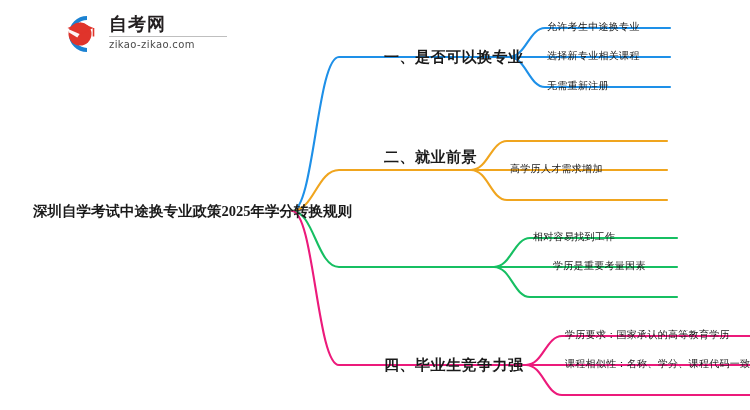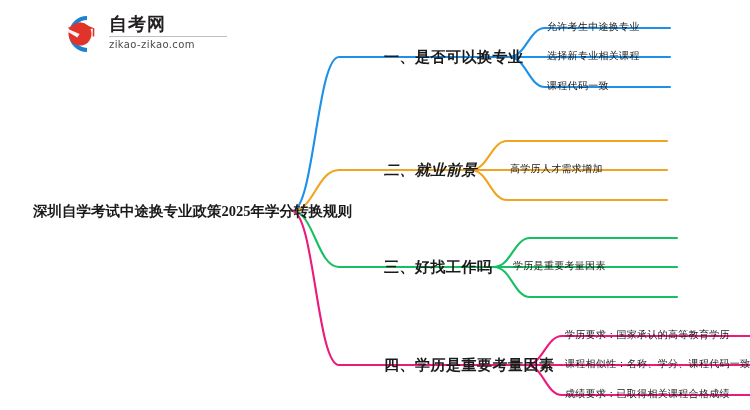--- a/index.html
+++ b/index.html
@@ -150,26 +150,25 @@
         <path d="M497 365 C 514 365, 517 395, 533 395 L 746 395"></path>
       </g>
     </g>
   </svg>
 
   <div id="root-node" class="node">深圳自学考试中途换专业政策2025年学分转换规则</div>
 
   <div class="node branch-node" style="left:355px; top:48px;">一、是否可以换专业</div>
   <div class="node leaf-node" style="left:518px; top:20px;">允许考生中途换专业</div>
   <div class="node leaf-node" style="left:518px; top:49px;">选择新专业相关课程</div>
-  <div class="node leaf-node" style="left:518px; top:79px;">课程代码一致</div>
+  <div class="node leaf-node" style="left:518px; top:79px;">无需重新注册</div>
 
-  <div class="node branch-node" style="left:355px; top:161px;font-style:italic;">二、就业前景</div>
+  <div class="node branch-node" style="left:355px; top:148px;">二、就业前景</div>
   <div class="node leaf-node" style="left:481px; top:162px;">高学历人才需求增加</div>
 
-  <div class="node branch-node" style="left:355px; top:258px;">三、好找工作吗</div>
-  <div class="node leaf-node" style="left:484px; top:259px;">学历是重要考量因素</div>
+  <div class="node leaf-node" style="left:504px; top:230px;">相对容易找到工作</div>
+  <div class="node leaf-node" style="left:524px; top:259px;">学历是重要考量因素</div>
 
-  <div class="node branch-node" style="left:355px; top:356px;">四、学历是重要考量因素</div>
+  <div class="node branch-node" style="left:355px; top:356px;">四、毕业生竞争力强</div>
   <div class="node leaf-node" style="left:536px; top:328px;">学历要求：国家承认的高等教育学历</div>
   <div class="node leaf-node" style="left:536px; top:357px;">课程相似性：名称、学分、课程代码一致</div>
-  <div class="node leaf-node" style="left:536px; top:387px;">成绩要求：已取得相关课程合格成绩</div>
 
 </div>
 
 </body></html>

